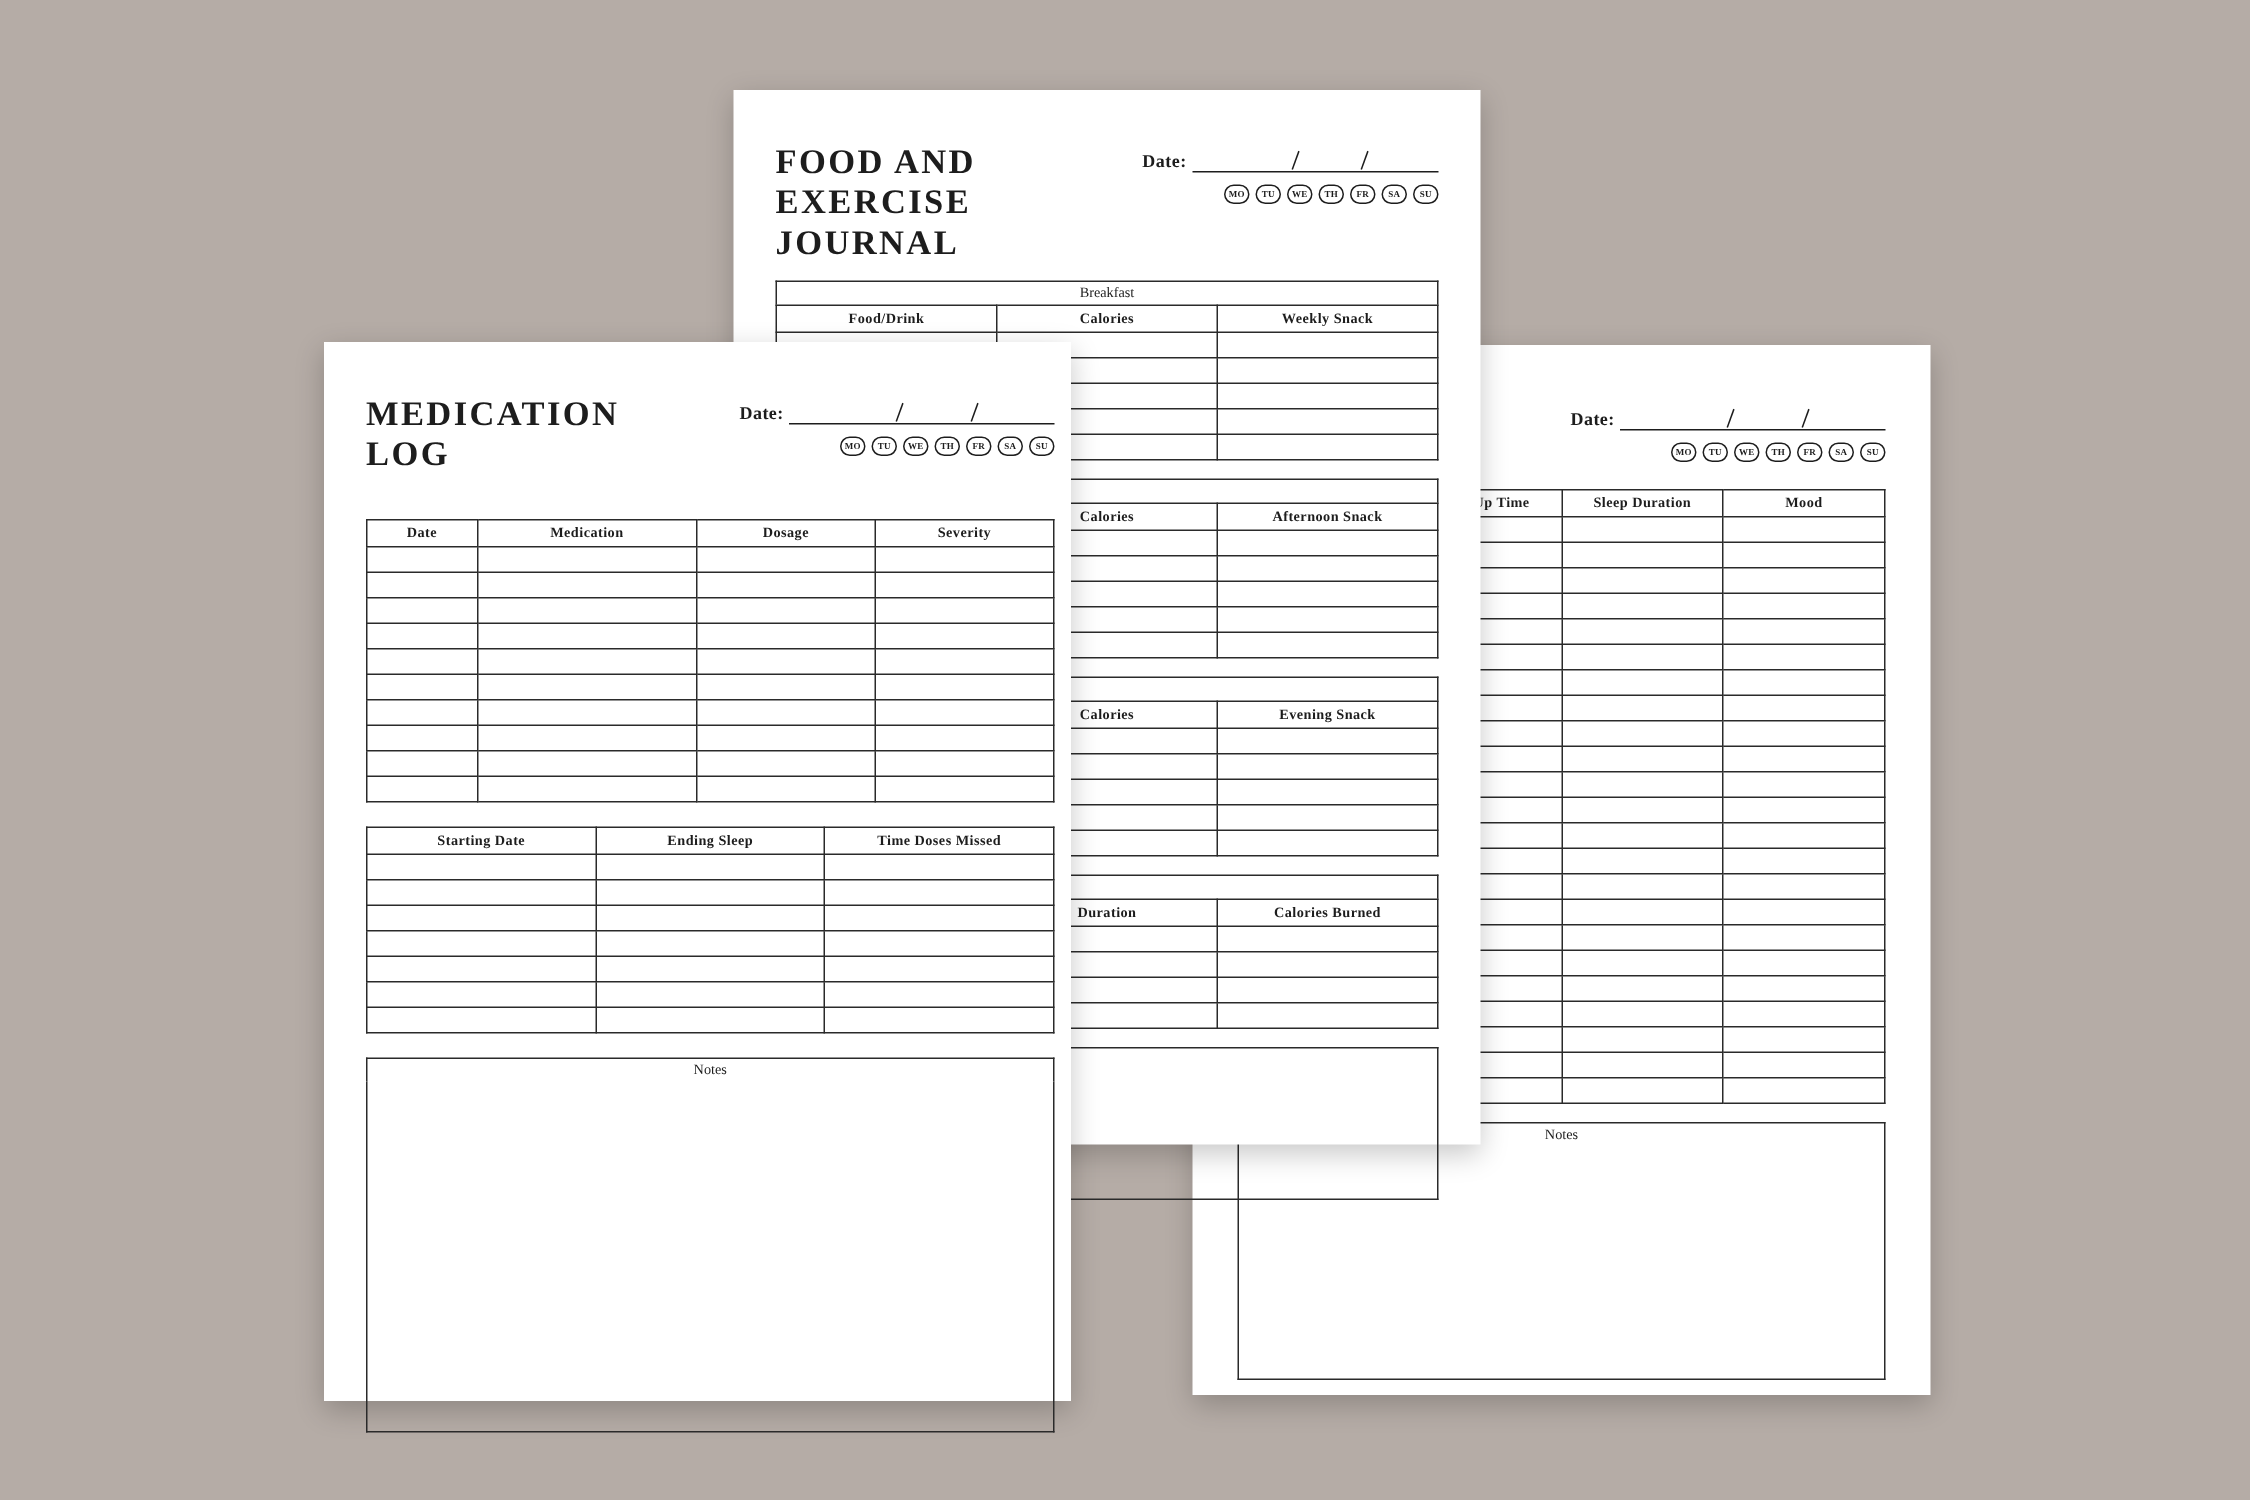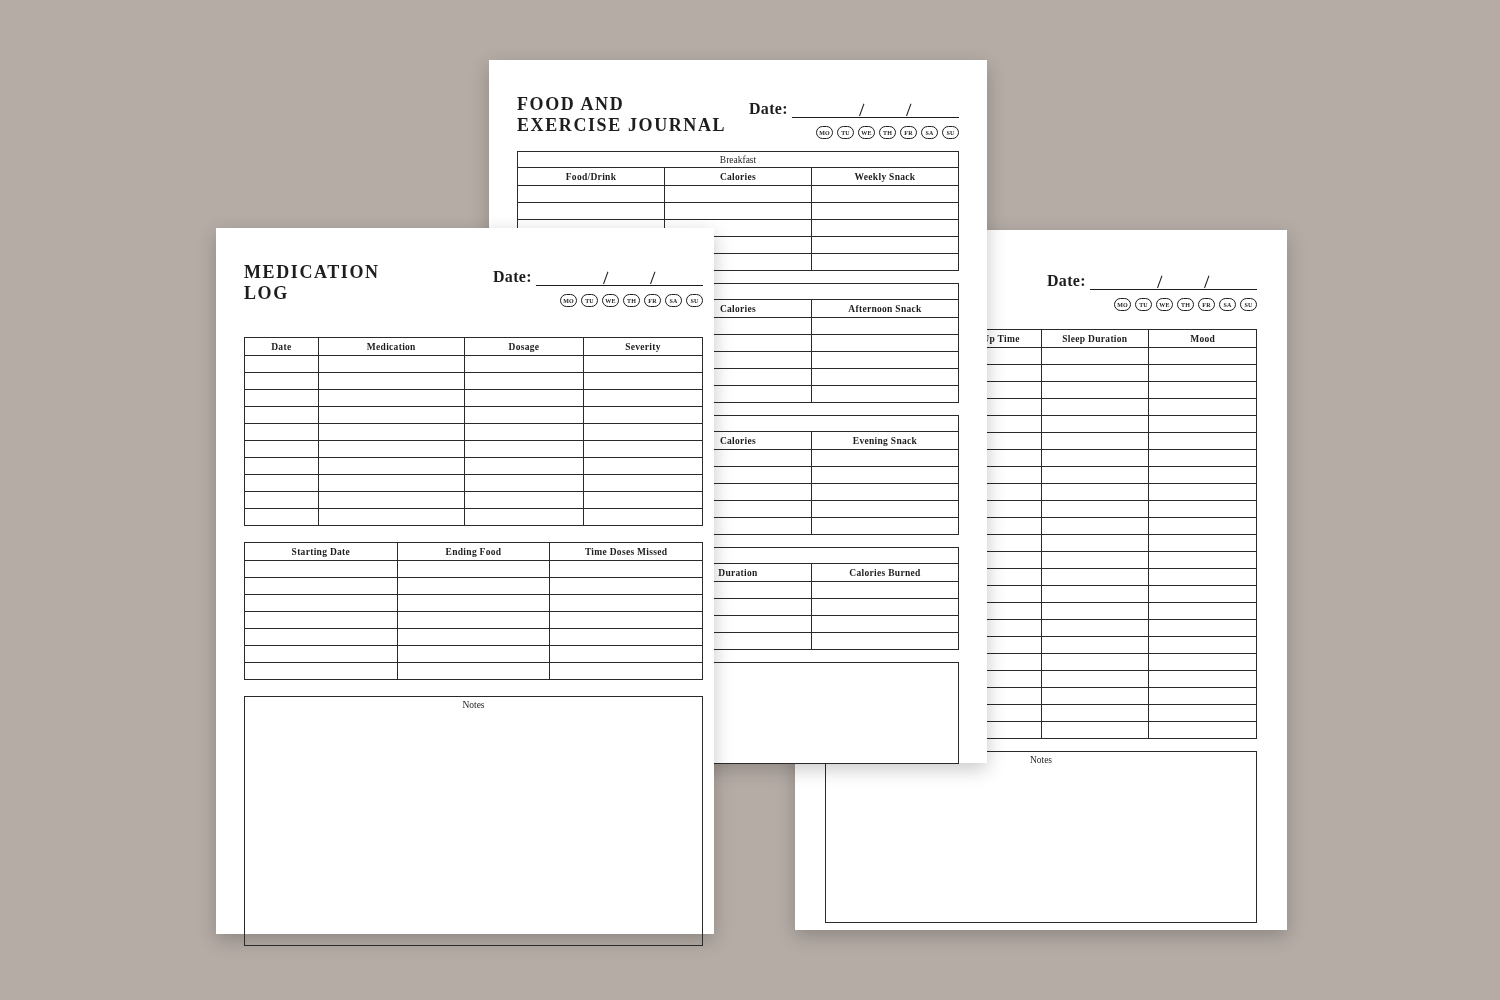--- a/index.html
+++ b/index.html
@@ -47,40 +47,40 @@
     width: 498px;
     height: 706px;
     padding: 34px 11px 24px 28px;
     z-index: 3;
   }
 
   
   .doc-title {
     font-family: "Liberation Serif", serif;
     font-weight: bold;
-    font-size: 18px;
+    font-size: 23px;
     letter-spacing: 1.6px;
     line-height: 1.18;
     color: #1d1d1d;
     text-transform: uppercase;
     margin: 0;
   }
   .head-row {
     display: flex;
     justify-content: space-between;
     align-items: flex-start;
   }
   .date-block {
     width: 210px;
     padding-top: 6px;
   }
   .date-line {
     display: flex;
     align-items: flex-end;
-    font-size: 16px;
+    font-size: 12px;
     font-weight: bold;
     color: #1d1d1d;
     letter-spacing: .3px;
   }
   .date-label { margin-right: 2px; }
   .date-rule {
     flex: 1;
     position: relative;
     border-bottom: 1.2px solid #1d1d1d;
     height: 13px;
@@ -634,21 +634,21 @@
             <td></td>
           </tr>
         </tbody>
     </table>
 
     <div class="section" style="margin-top:16px">
       <table class="grid">
         <thead>
           <tr>
             <th>Starting Date</th>
-            <th>Ending Food</th>
+            <th>Ending Sleep</th>
             <th>Time Doses Missed</th>
           </tr>
         </thead>
         <tbody>
             <tr>
               <td></td>
               <td></td>
               <td></td>
             </tr>
             <tr>

